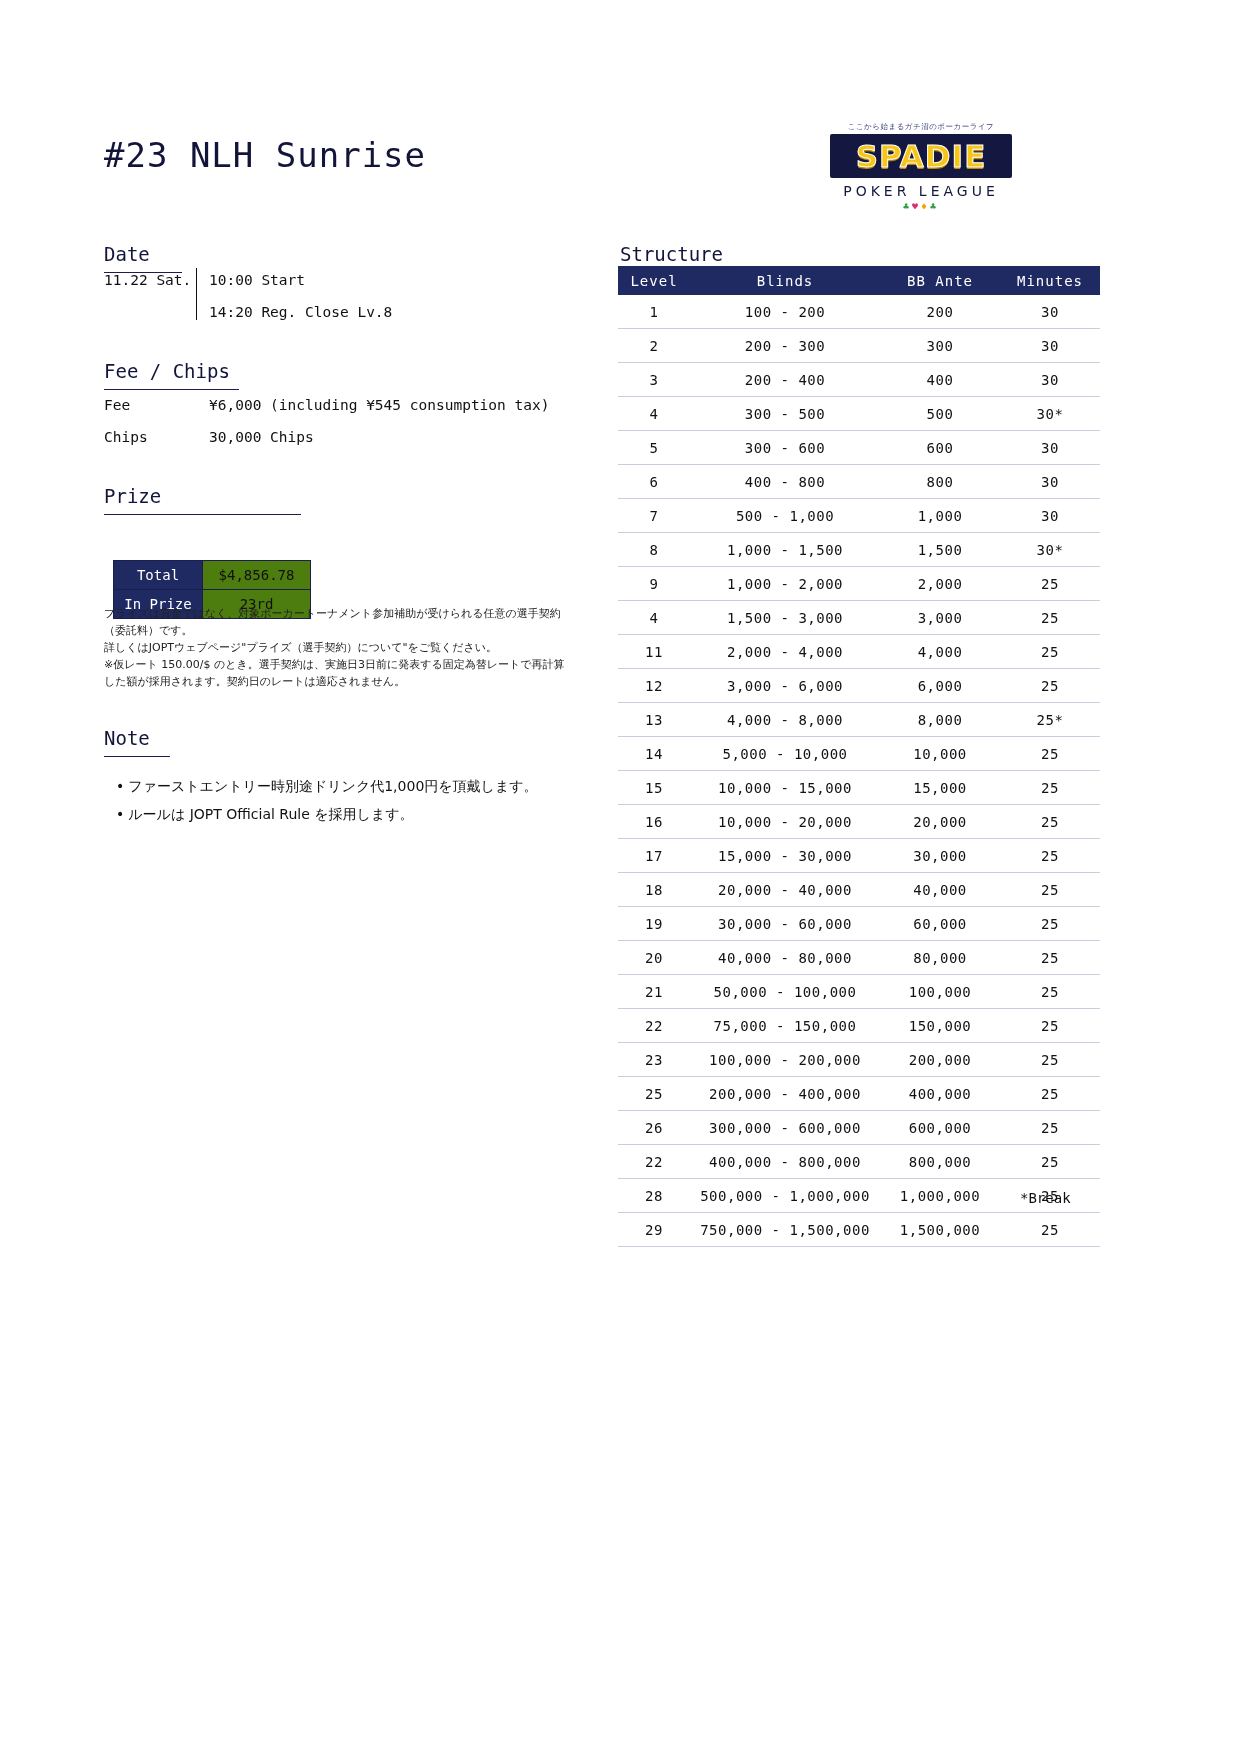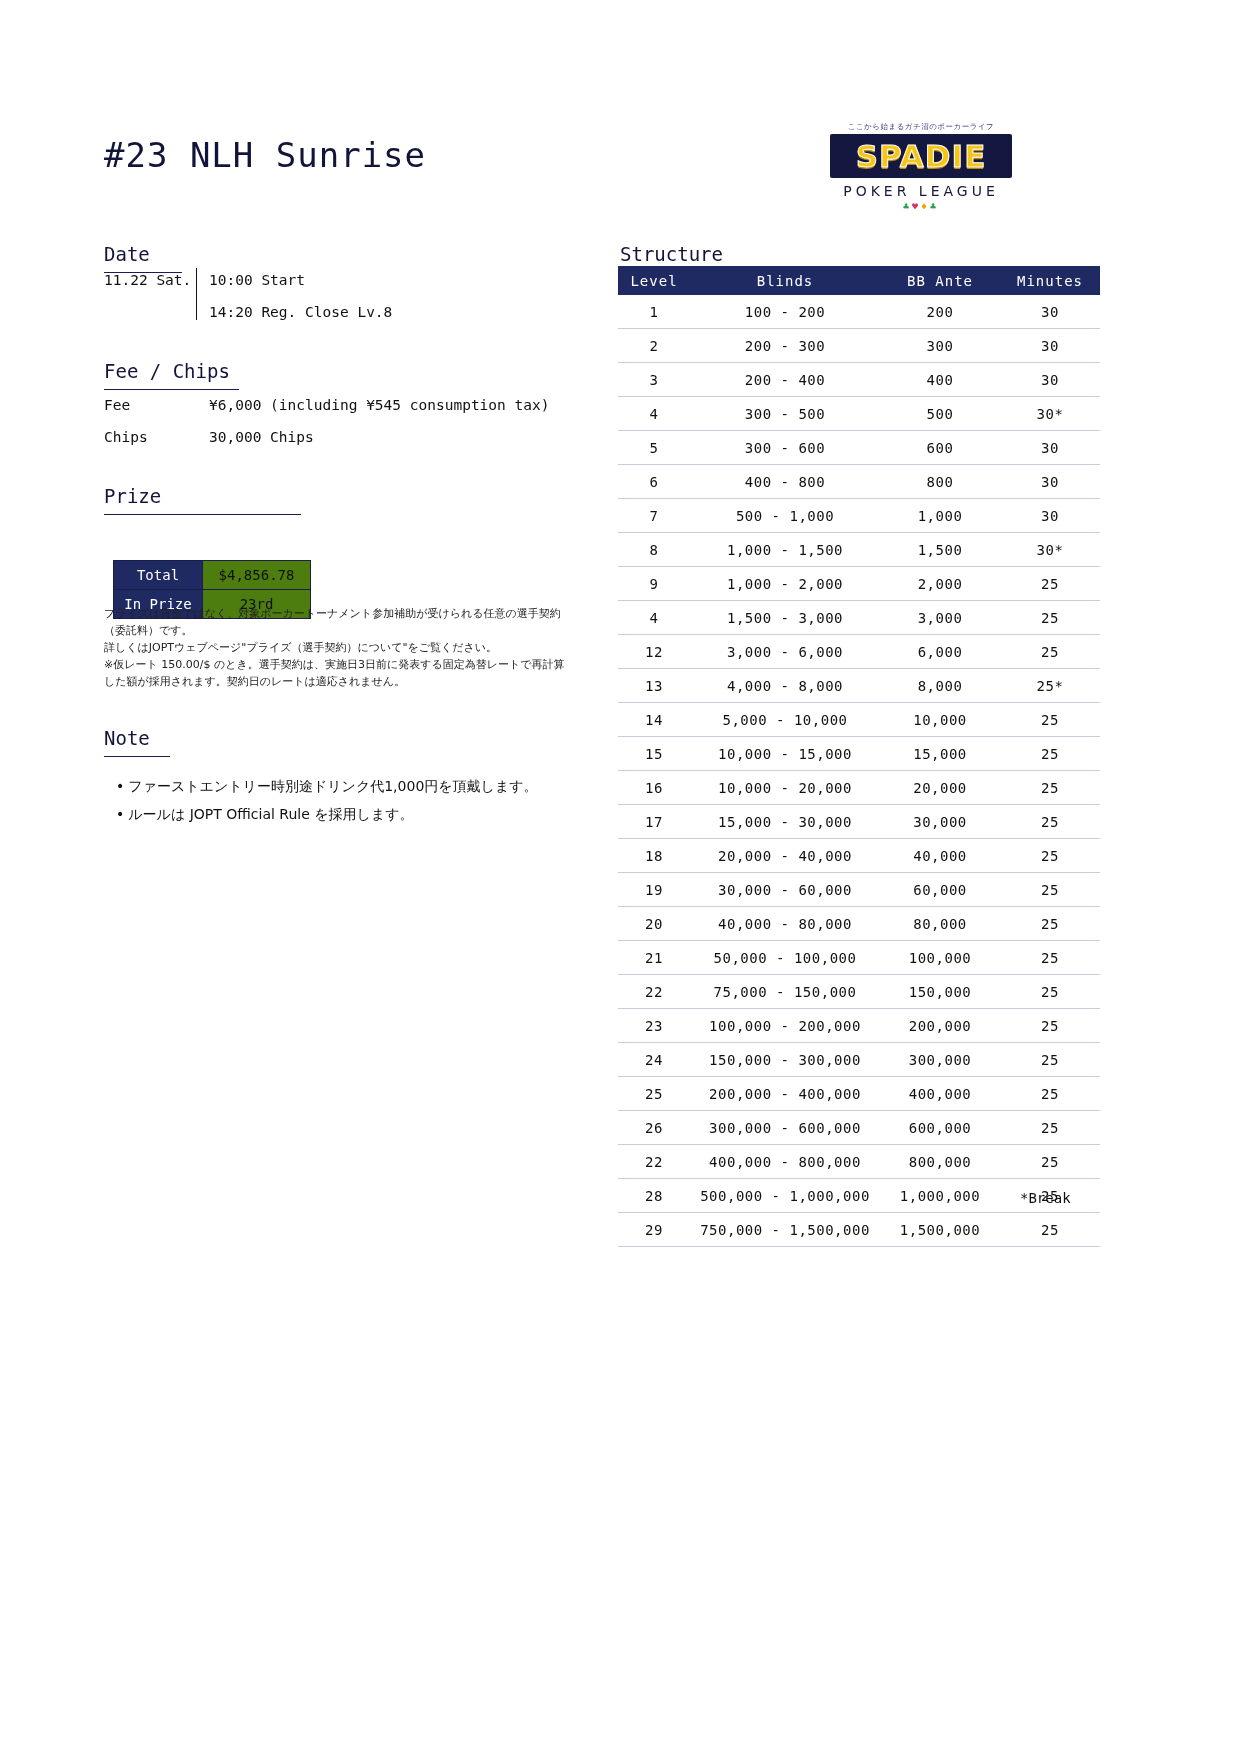--- a/index.html
+++ b/index.html
@@ -347,20 +347,26 @@
           <td>2,000</td>
           <td>25</td>
         </tr>
         <tr>
           <td>4</td>
           <td>1,500 - 3,000</td>
           <td>3,000</td>
           <td>25</td>
         </tr>
         <tr>
+          <td>11</td>
+          <td>2,000 - 4,000</td>
+          <td>4,000</td>
+          <td>25</td>
+        </tr>
+        <tr>
           <td>12</td>
           <td>3,000 - 6,000</td>
           <td>6,000</td>
           <td>25</td>
         </tr>
         <tr>
           <td>13</td>
           <td>4,000 - 8,000</td>
           <td>8,000</td>
           <td>25*</td>
@@ -419,26 +425,20 @@
           <td>150,000</td>
           <td>25</td>
         </tr>
         <tr>
           <td>23</td>
           <td>100,000 - 200,000</td>
           <td>200,000</td>
           <td>25</td>
         </tr>
         <tr>
-          <td>24</td>
-          <td>150,000 - 300,000</td>
-          <td>300,000</td>
-          <td>25</td>
-        </tr>
-        <tr>
           <td>25</td>
           <td>200,000 - 400,000</td>
           <td>400,000</td>
           <td>25</td>
         </tr>
         <tr>
           <td>26</td>
           <td>300,000 - 600,000</td>
           <td>600,000</td>
           <td>25</td>

